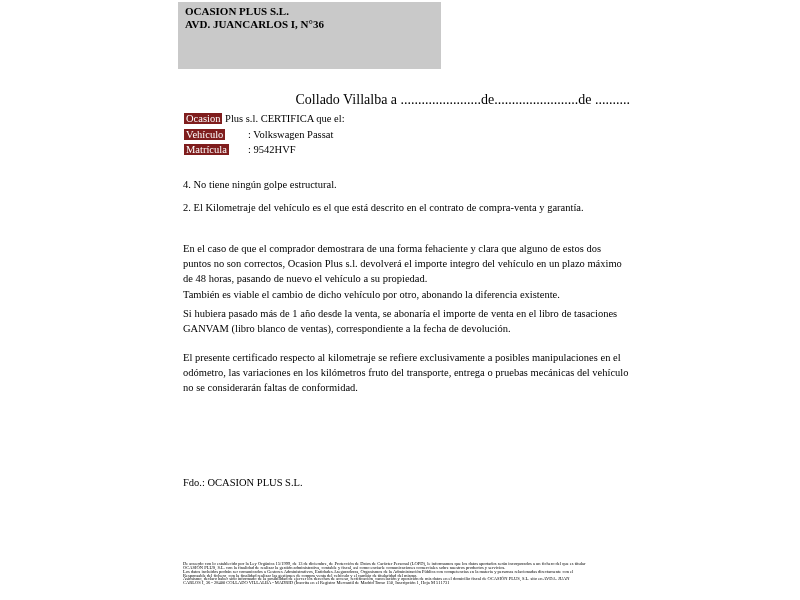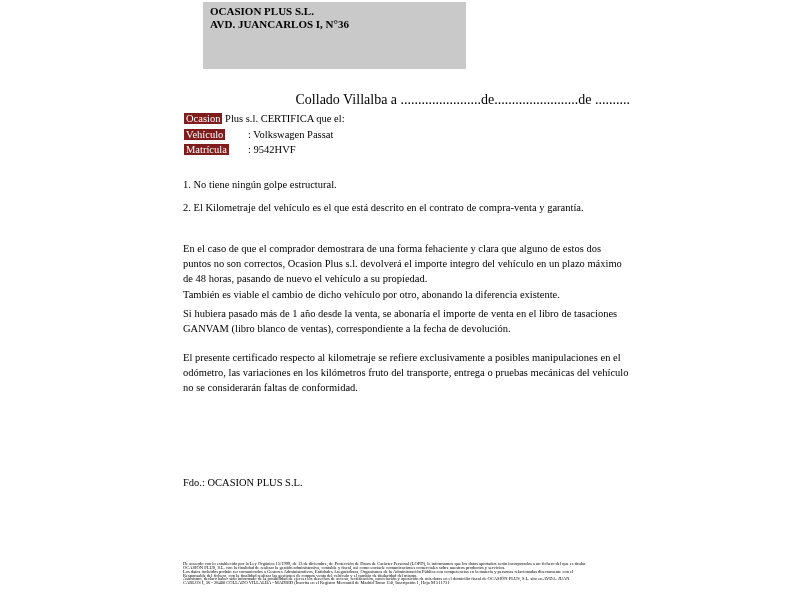--- a/index.html
+++ b/index.html
@@ -14,21 +14,20 @@
   .abs { position: absolute; }
 
   .header-box {
     left: 178px; top: 2px;
     width: 263px; height: 67px;
     background: #c9c9c9;
     padding: 3px 7px;
     font-weight: bold;
     font-size: 11px;
     line-height: 12.5px;
-    margin-left: 25px;
   }
 
   .date-line {
     left: 183px; top: 92px;
     width: 447px;
     text-align: right;
     font-size: 14px;
   }
 
   .cert-line { left: 184px; font-size: 10.5px; }
@@ -80,21 +79,21 @@
 </div>
 
 <div class="abs cert-line cert-vehicle">
   <span class="label-box"><span class="hl">Vehículo</span></span><span>: Volkswagen Passat</span>
 </div>
 
 <div class="abs cert-line cert-plate">
   <span class="label-box"><span class="hl">Matrícula</span></span><span>: 9542HVF</span>
 </div>
 
-<div class="abs point point-1">1. No tiene ningún golpe estructural.</div>
+<div class="abs point point-1">4. No tiene ningún golpe estructural.</div>
 <div class="abs point point-2">2. El Kilometraje del vehículo es el que está descrito en el contrato de compra-venta y garantía.</div>
 
 <div class="abs body-par par-1">En el caso de que el comprador demostrara de una forma fehaciente y clara que alguno de estos dos puntos no son correctos, Ocasion Plus s.l. devolverá el importe integro del vehículo en un plazo máximo de 48 horas, pasando de nuevo el vehículo a su propiedad.</div>
 <div class="abs body-par par-2">También es viable el cambio de dicho vehículo por otro, abonando la diferencia existente.</div>
 <div class="abs body-par par-3">Si hubiera pasado más de 1 año desde la venta, se abonaría el importe de venta en el libro de tasaciones GANVAM (libro blanco de ventas), correspondiente a la fecha de devolución.</div>
 <div class="abs body-par par-4">El presente certificado respecto al kilometraje se refiere exclusivamente a posibles manipulaciones en el odómetro, las variaciones en los kilómetros fruto del transporte, entrega o pruebas mecánicas del vehículo no se considerarán faltas de conformidad.</div>
 
 <div class="abs signature">Fdo.: OCASION PLUS S.L.</div>
 
 <div class="abs legal-wrap">

